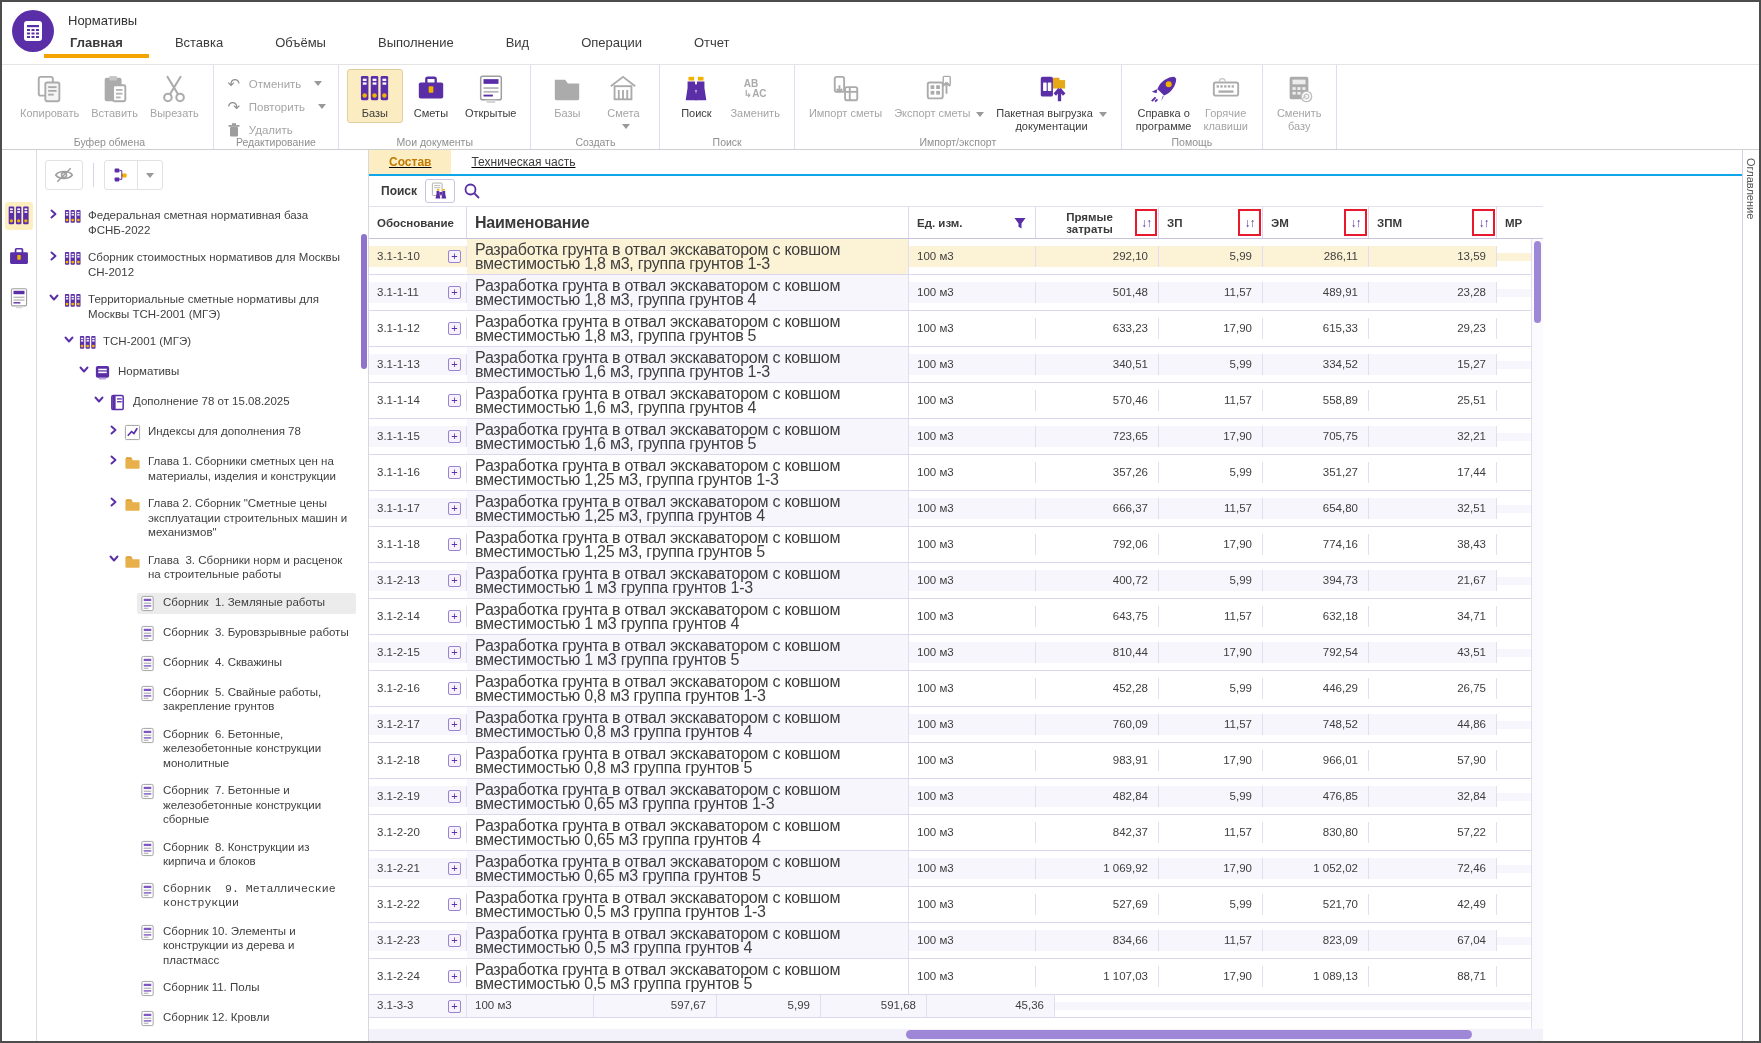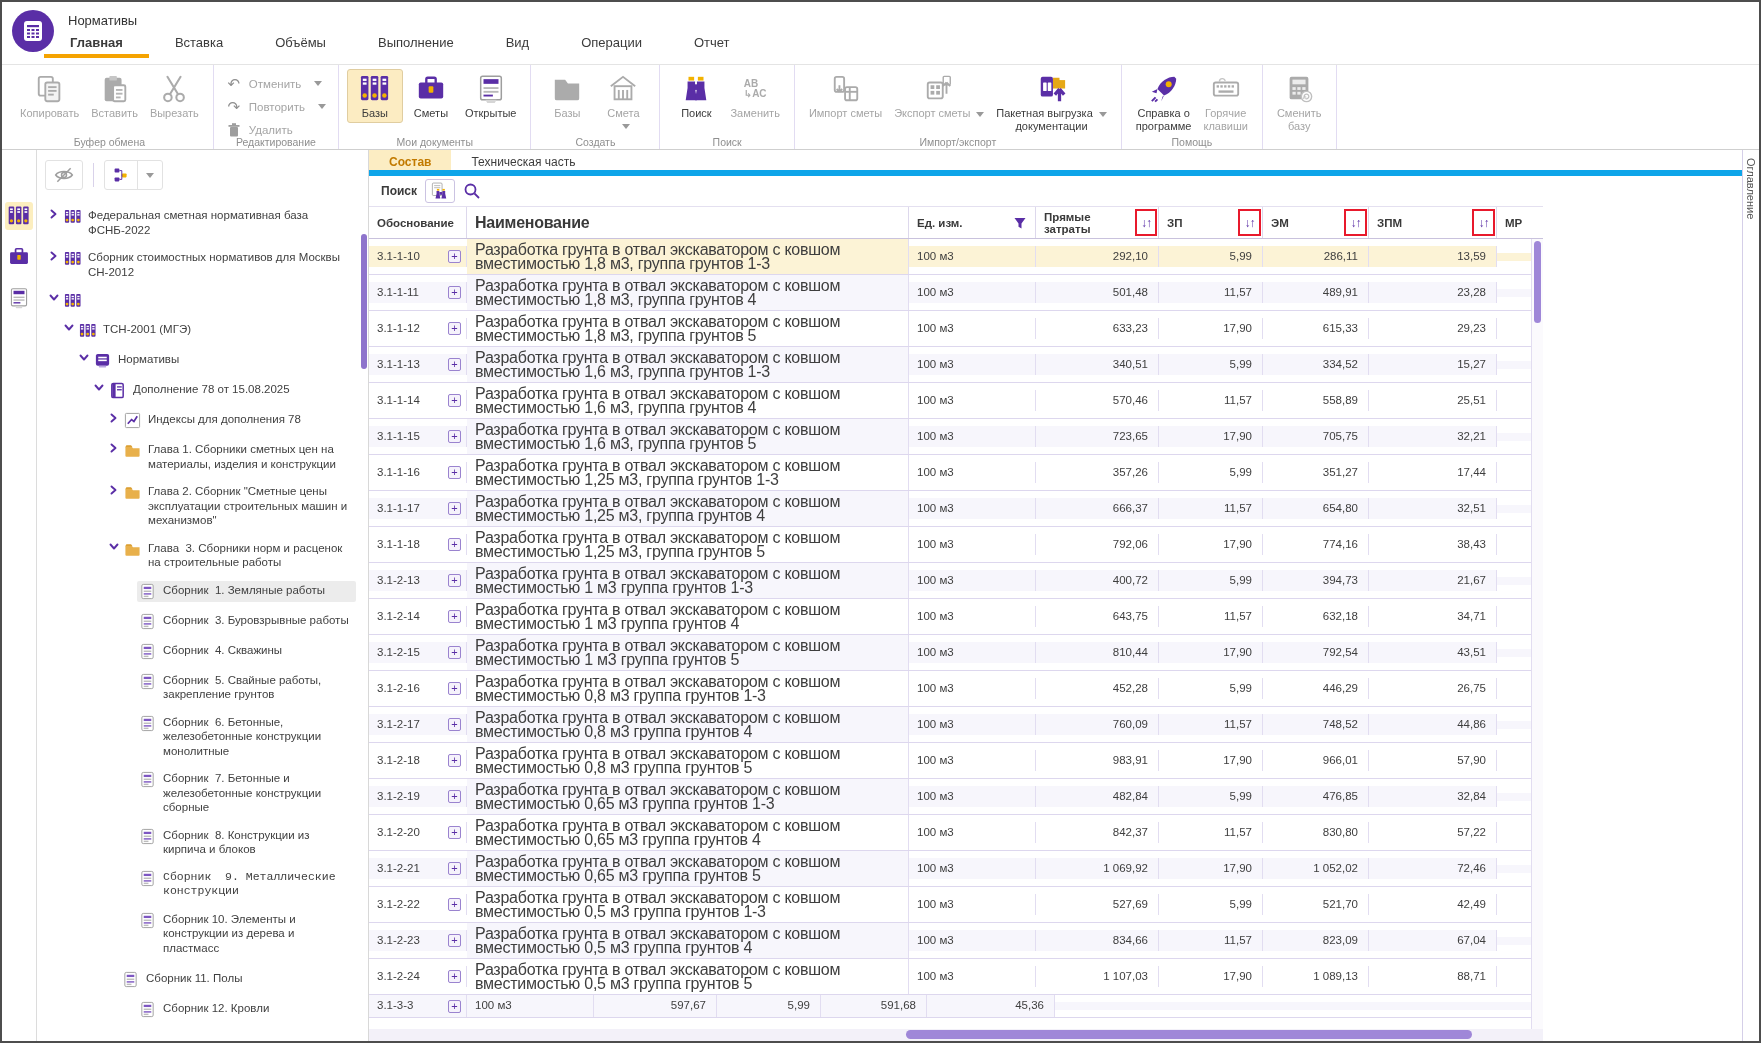--- a/index.html
+++ b/index.html
@@ -55,21 +55,21 @@
   .titem.sel .trow{background:#ececec;}
   .ticon{width:17px;height:17px;flex:none;margin-right:7px;margin-top:0;}
   .ticon svg{width:100%;height:100%;display:block;}
   .tlabel{font-size:11.5px;line-height:14.5px;color:#3f3f3f;white-space:pre-wrap;}
 
   .sidescroll{width:8px;flex:none;position:relative;background:#fff;}
   .sidescroll .thumb{position:absolute;left:1px;top:84px;width:6px;height:135px;border-radius:3px;background:#8e74cc;}
 
   
   .main{flex:1;min-width:0;border-left:1px solid #d8d8d8;display:flex;flex-direction:column;background:#fff;}
-  .maintabs{height:26px;flex:none;display:flex;border-bottom:6px solid #0ea5e9;}
+  .maintabs{height:26px;flex:none;display:flex;border-bottom:2px solid #0ea5e9;text-decoration:underline;}
   .maintab{padding:5px 20px;font-size:12px;color:#3d3d3d;}
   .maintab.active{background:#fcedc3;color:#c27a00;font-weight:bold;}
   .searchrow{height:30px;flex:none;display:flex;align-items:center;padding-left:12px;gap:8px;}
   .slabel{font-size:12px;font-weight:bold;color:#3a3a3a;}
   .sbinoc{width:30px;height:24px;border:1px solid #cbc3e2;border-radius:3px;display:flex;align-items:center;justify-content:center;}
   .sbinoc .ic{width:18px;height:18px;}
   .sinputwrap{position:relative;width:360px;height:24px;}
   .sinput{width:100%;height:100%;border:1px solid #cfc8e2;border-radius:2px;padding:0 24px 0 8px;font-size:11.5px;color:#444;font-family:inherit;}
   .sinput::placeholder{color:#a9a9a9;}
   .sclear{position:absolute;right:7px;top:4px;font-size:12px;color:#b5b5b5;line-height:14px;}
@@ -88,21 +88,21 @@
   .rowsarea{flex:1;min-width:0;}
   .vscroll{width:12px;flex:none;border-left:1px solid #e2ddf1;position:relative;background:#fbfafd;}
   .vscroll .thumb{position:absolute;top:2px;left:2px;width:7px;height:82px;border-radius:3.5px;background:#9f87d8;}
   .trr{display:flex;border-bottom:1px solid #ddd7ee;min-height:23px;align-items:center;}
   .td{padding:4px 8px;border-right:1px solid #e2ddf1;font-size:11.5px;line-height:13.5px;color:#3e3e3e;}
   .trr.alt .td{background:#f7f6fc;}
   .trr.sel .td{background:#fcf3d6;}
   .c-code{width:98px;flex:none;position:relative;}
   .c-name{width:442px;flex:none;font-size:16px;letter-spacing:-0.25px;}
   .c-unit{width:127px;flex:none;}
-  .c-pz{width:123px;flex:none;}
+  .c-pz{width:123px;flex:none;text-align:center;}
   .c-zp{width:104px;flex:none;}
   .c-em{width:106px;flex:none;}
   .c-zpm{width:128px;flex:none;}
   .c-mr{flex:1;border-right:none;}
   .num{text-align:right;padding-right:10px;}
   .plus{position:absolute;right:5px;bottom:4px;width:13px;height:13px;border:1px solid #9a83cf;border-radius:2px;background:#f5f2fb;color:#5a2ea6;font-size:11px;line-height:11px;text-align:center;}
   .hscroll{height:12px;flex:none;width:1174px;background:#f3f1f9;position:relative;}
   .hthumb{position:absolute;left:537px;top:1px;width:566px;height:9px;border-radius:4.5px;background:#9f87d8;}
 
   .tocstrip{width:17px;flex:none;border-left:1px solid #d5cfe8;padding-top:8px;display:flex;flex-direction:column;align-items:center;background:#fff;}
@@ -581,20 +581,21 @@
                   <rect x="7" y="2" width="4.5" height="13.5" rx="1" fill="#5a2ea6"></rect>
                   <rect x="8" y="4" width="2.5" height="1.5" fill="#fff"></rect>
                   <rect x="8" y="6.5" width="2.5" height="1.5" fill="#fff"></rect>
                   <circle cx="9.2" cy="12.8" r="1.5" fill="#f2b200"></circle>
                   <rect x="13" y="2" width="4.5" height="13.5" rx="1" fill="#5a2ea6"></rect>
                   <rect x="14" y="4" width="2.5" height="1.5" fill="#fff"></rect>
                   <rect x="14" y="6.5" width="2.5" height="1.5" fill="#fff"></rect>
                   <circle cx="15.2" cy="12.8" r="1.5" fill="#f2b200"></circle>
                 </svg>
               </span>
+              <span class="tlabel">Территориальные сметные нормативы для Москвы ТСН-2001 (МГЭ)</span>
             </div>
           </div>
           <div class="titem" style="padding-left: 23px;">
             <span class="chev">
               <svg width="10" height="9" viewBox="0 0 10 9">
                 <polyline points="1.5,2.5 5,6.5 8.5,2.5" fill="none" stroke="#5a2ea6" stroke-width="1.9" stroke-linecap="round" stroke-linejoin="round"></polyline>
               </svg>
             </span>
             <div class="trow">
               <span class="ticon">
@@ -844,21 +845,21 @@
                   <rect x="3" y="1.5" width="12" height="15" rx="1.5" fill="#fff" stroke="#9e9e9e"></rect>
                   <rect x="5" y="4" width="8" height="2.4" fill="#7e57c2"></rect>
                   <rect x="5" y="8" width="8" height="1.5" fill="#bdbdbd"></rect>
                   <rect x="5" y="10.8" width="8" height="1.5" fill="#7e57c2"></rect>
                   <rect x="5" y="13.4" width="5" height="1.5" fill="#bdbdbd"></rect>
                 </svg>
               </span>
               <span class="tlabel">Сборник 10. Элементы и конструкции из дерева и пластмасс</span>
             </div>
           </div>
-          <div class="titem" style="padding-left: 83px; flex-direction: column;">
+          <div class="titem" style="padding-left: 83px;">
             <span class="chev"></span>
             <div class="trow">
               <span class="ticon">
                 <svg viewBox="0 0 18 18">
                   <rect x="3" y="1.5" width="12" height="15" rx="1.5" fill="#fff" stroke="#9e9e9e"></rect>
                   <rect x="5" y="4" width="8" height="2.4" fill="#7e57c2"></rect>
                   <rect x="5" y="8" width="8" height="1.5" fill="#bdbdbd"></rect>
                   <rect x="5" y="10.8" width="8" height="1.5" fill="#7e57c2"></rect>
                   <rect x="5" y="13.4" width="5" height="1.5" fill="#bdbdbd"></rect>
                 </svg>

